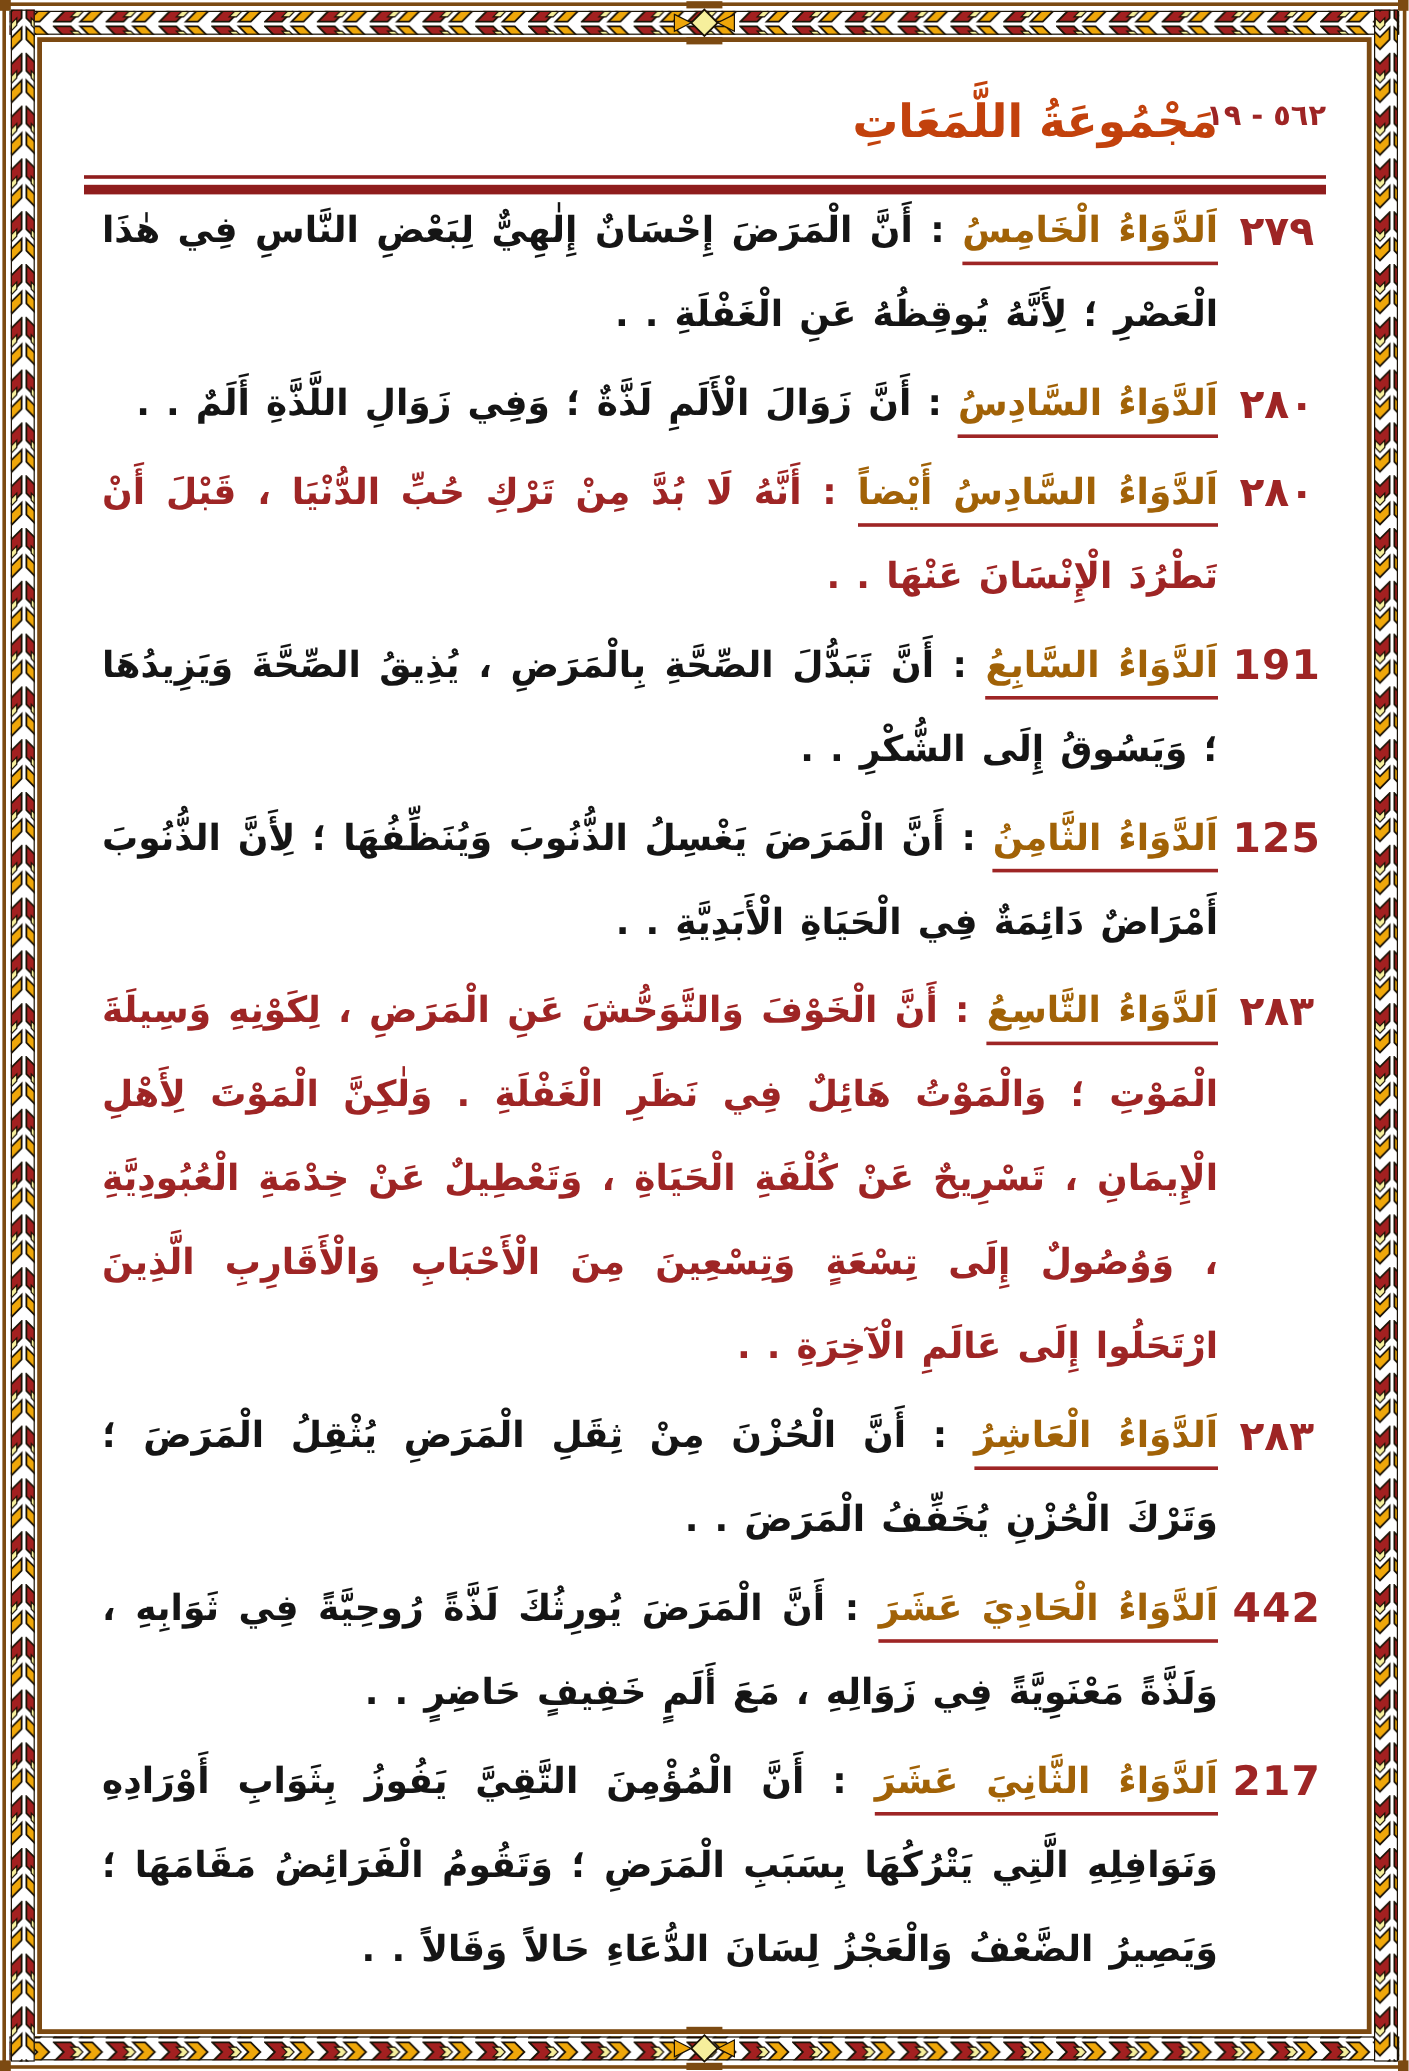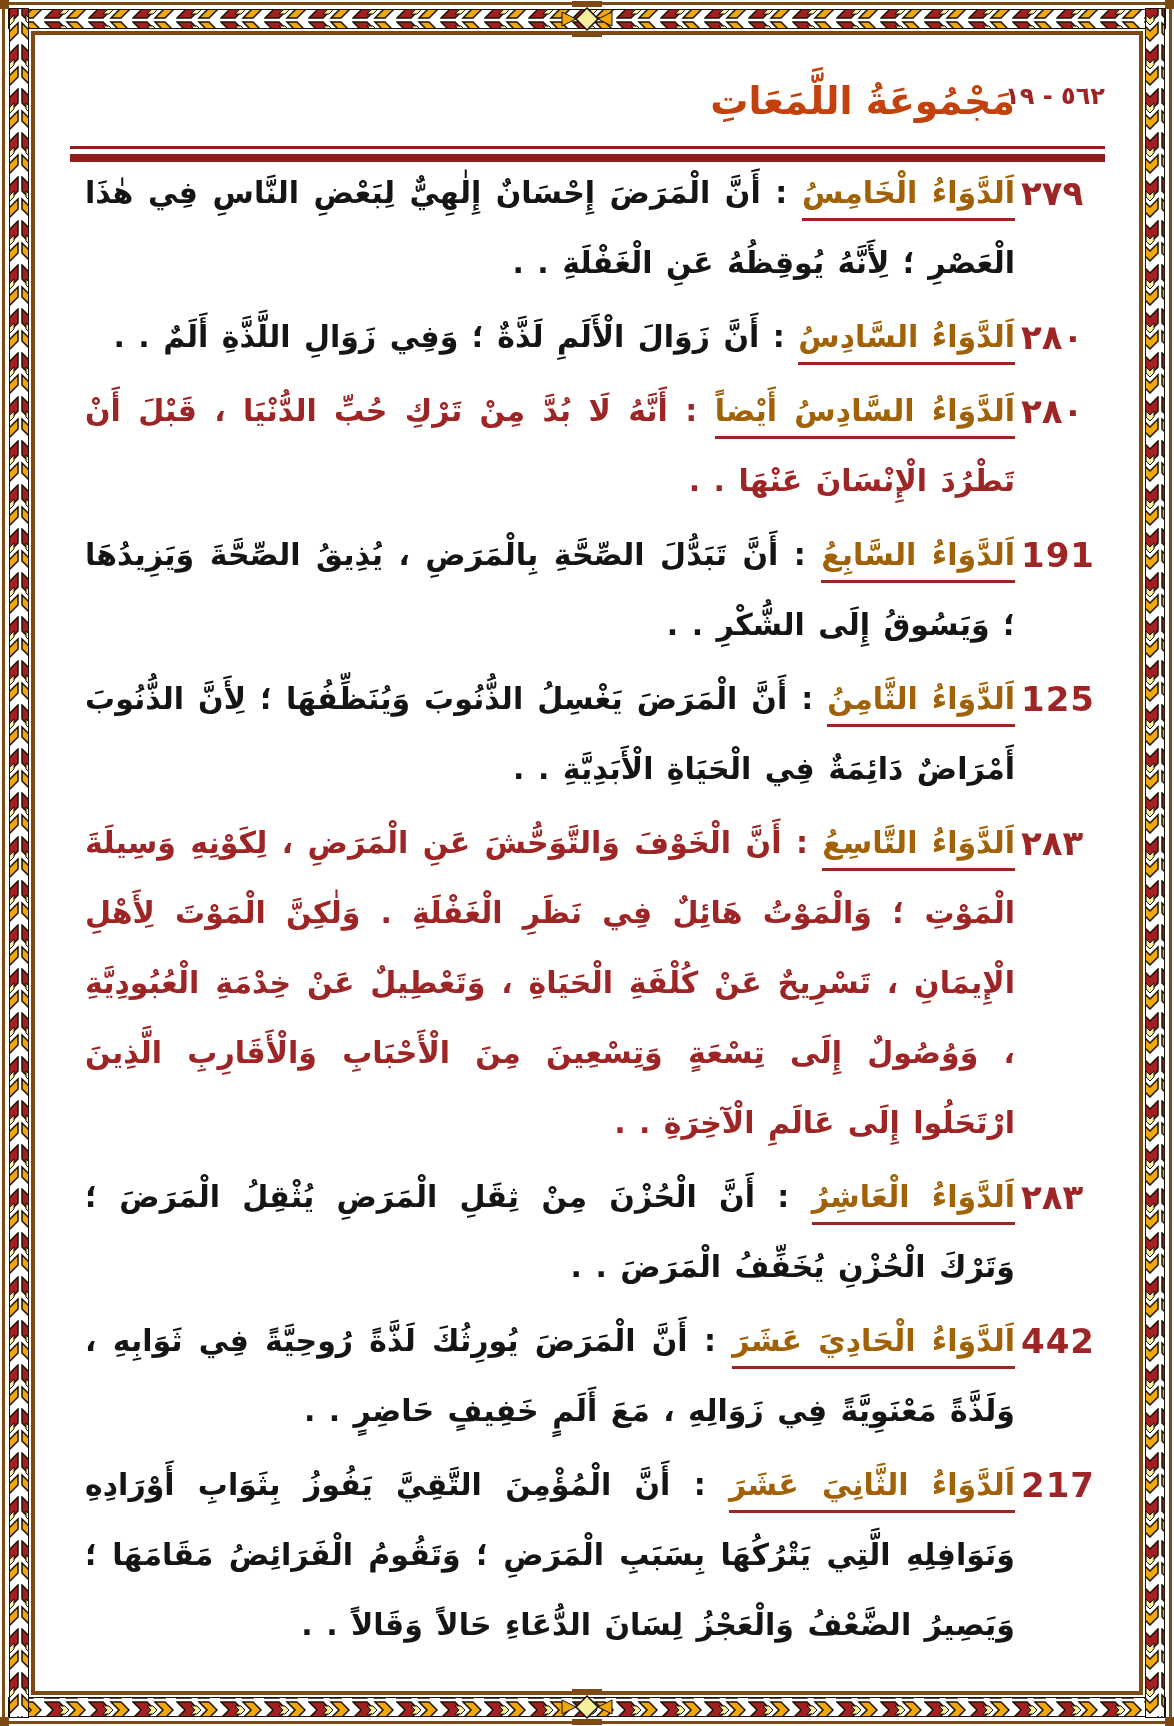--- a/index.html
+++ b/index.html
@@ -34,21 +34,21 @@
     position:relative;
     font-size:30px;line-height:70px;font-weight:700;
     color:#151515;
     text-align:justify;
     word-spacing:3px;
     margin:0 0 4px 0;
   }
   .para.intro{text-align:right;}
   .para-num{
     position:absolute;right:-92px;top:0;width:86px;
-    text-align:left;
+    text-align:center;
     font-size:34px;font-weight:700;color:#9e2525;
     letter-spacing:1px;
   }
   .heading{
     color:#a16207;
     border-bottom:3px solid #9e2525;
     padding-bottom:8px;
   }
   .sep,.body{color:#151515;}
   .para.red-body .sep,.para.red-body .body{color:#9e2525;}

